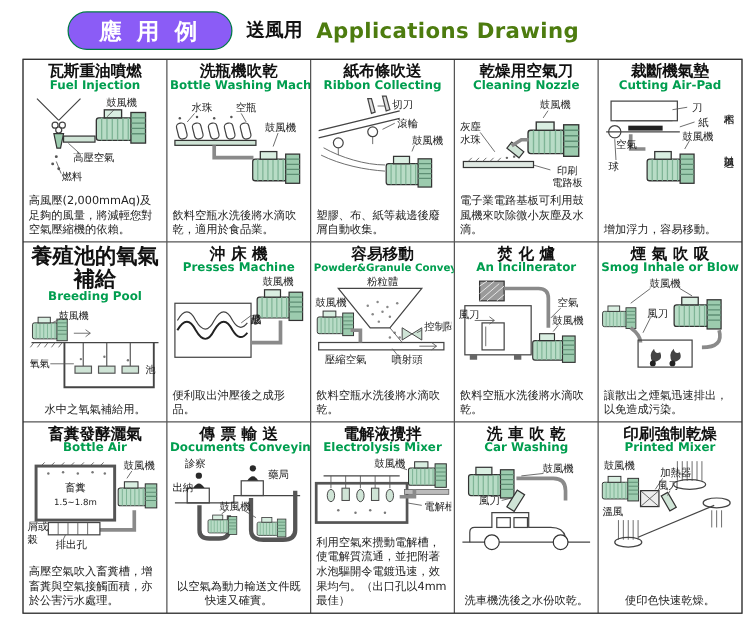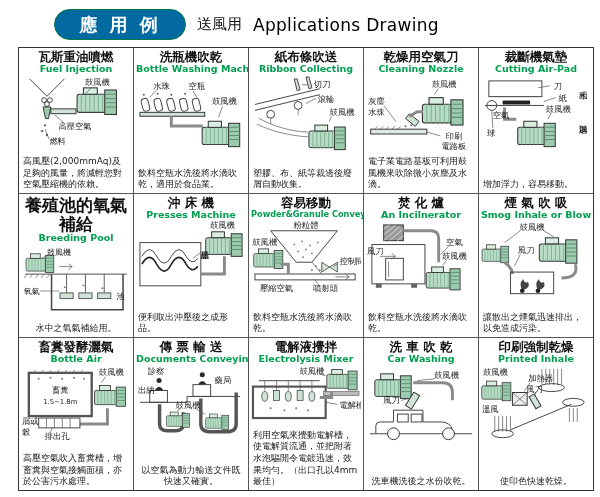--- a/index.html
+++ b/index.html
@@ -1,20 +1,20 @@
 <!DOCTYPE html>
 <html><head>
 <meta charset="utf-8">
 <style>
   html,body{margin:0;padding:0;background:#fff;}
   body{width:600px;height:497px;font-family:"DejaVu Sans","Liberation Sans",sans-serif;color:#1a1a1a;position:relative;overflow:hidden;}
   .header{display:flex;align-items:center;gap:11px;margin:9px 0 7px 54px;}
-  .badge{display:inline-flex;align-items:center;justify-content:center;background:#0369a1;border:1px solid #007a46;color:#fff;font-weight:bold;font-size:18px;letter-spacing:3px;border-radius:16px;width:130px;height:29px;}
-  .sub-zh{font-size:15px;font-weight:normal;color:#111;}
-  .title-en{font-size:17px;font-weight:normal;color:#000000;letter-spacing:.3px;}
+  .badge{display:inline-flex;align-items:center;justify-content:center;background:#8b5cf6;border:1px solid #007a46;color:#fff;font-weight:bold;font-size:18px;letter-spacing:3px;border-radius:16px;width:130px;height:29px;}
+  .sub-zh{font-size:15px;font-weight:bold;color:#111;}
+  .title-en{font-size:17px;font-weight:bold;color:#4d7c0f;letter-spacing:.3px;}
   .grid{margin-left:18px;width:574px;display:grid;grid-template-columns:repeat(5,1fr);grid-template-rows:145px 143px 152px;border:1.5px solid #333;background:#555;grid-gap:1px;}
   .cell{background:#fff;display:flex;flex-direction:column;padding:2px 2px 1px;overflow:hidden;}
   .ttl-zh{font-size:12.5px;font-weight:bold;text-align:center;line-height:1.1;color:#111;}
   .ttl-en{font-size:9.5px;font-weight:bold;text-align:center;line-height:1.15;color:#009e4f;white-space:nowrap;}
   .cell:nth-child(8) .ttl-en{font-size:8.2px;}
   .cell:nth-child(6) .ttl-zh{font-size:17px;}
   .dgm{flex:1;position:relative;min-height:0;}
   .dgm svg{width:100%;height:100%;display:block;}
   .desc{font-size:9px;line-height:1.3;color:#222;padding:0 2px 1px;}
   .desc.c{text-align:center;}
@@ -421,21 +421,21 @@
         <text x="82" y="13" text-anchor="middle">鼓風機</text>
         <path class="ln" d="M36 36 L44 34"></path>
         <text x="26" y="39" text-anchor="middle">風刀</text>
       </svg>
     </div>
     <div class="desc c">洗車機洗後之水份吹乾。</div>
   </div>
 
   <div class="cell">
     <div class="ttl-zh">印刷強制乾燥</div>
-    <div class="ttl-en">Printed Inhale</div>
+    <div class="ttl-en">Printed Mixer</div>
     <div class="dgm">
       <svg viewBox="0 0 112 84" preserveAspectRatio="xMidYMin meet">
         <use href="#blower" x="0" y="14" width="32" height="24"></use>
         <rect x="32" y="28" width="15" height="13" fill="#eee" stroke="#333"></rect>
         <path class="ln" d="M32 28 l15 13 M47 28 l-15 13"></path>
         <rect x="52" y="30" width="6" height="14" fill="#cfe4d6" stroke="#333" transform="rotate(-30 55 37)"></rect>
         <path class="ln" d="M62 4 v16 M66 4 v16 M70 4 v16 M74 4 v16 M78 4 v16 M82 4 v16"></path>
         <ellipse class="ot" cx="72" cy="23" rx="13" ry="4"></ellipse>
         <path class="ln" d="M14 52 v16 M18 52 v16 M22 52 v16 M26 52 v16 M30 52 v16"></path>
         <ellipse class="ot" cx="22" cy="70" rx="11" ry="4"></ellipse>

